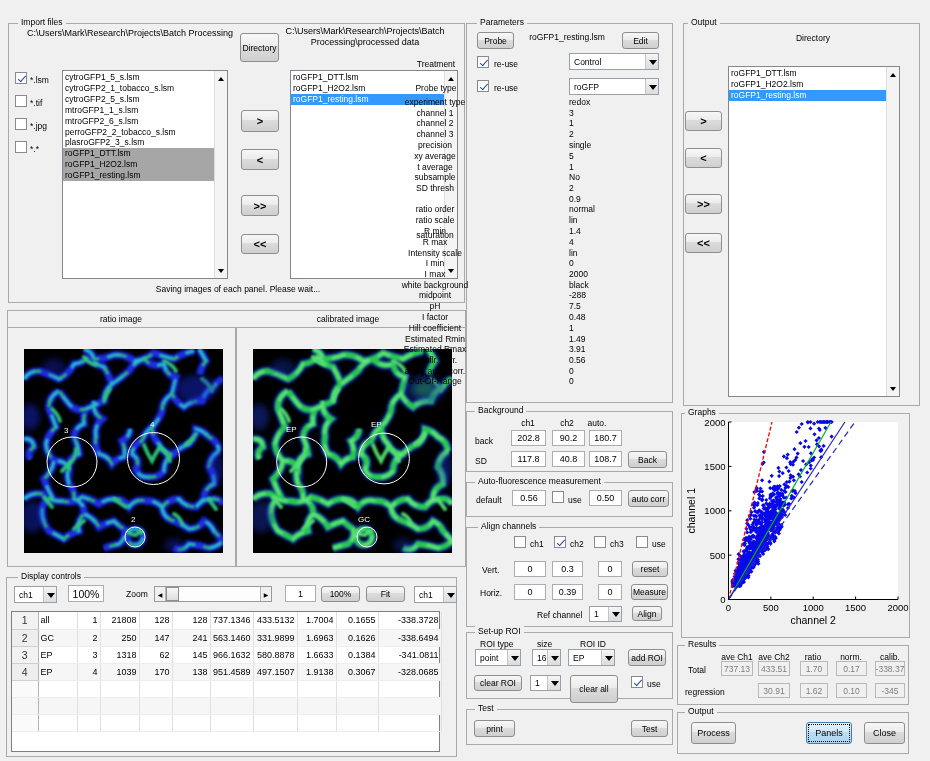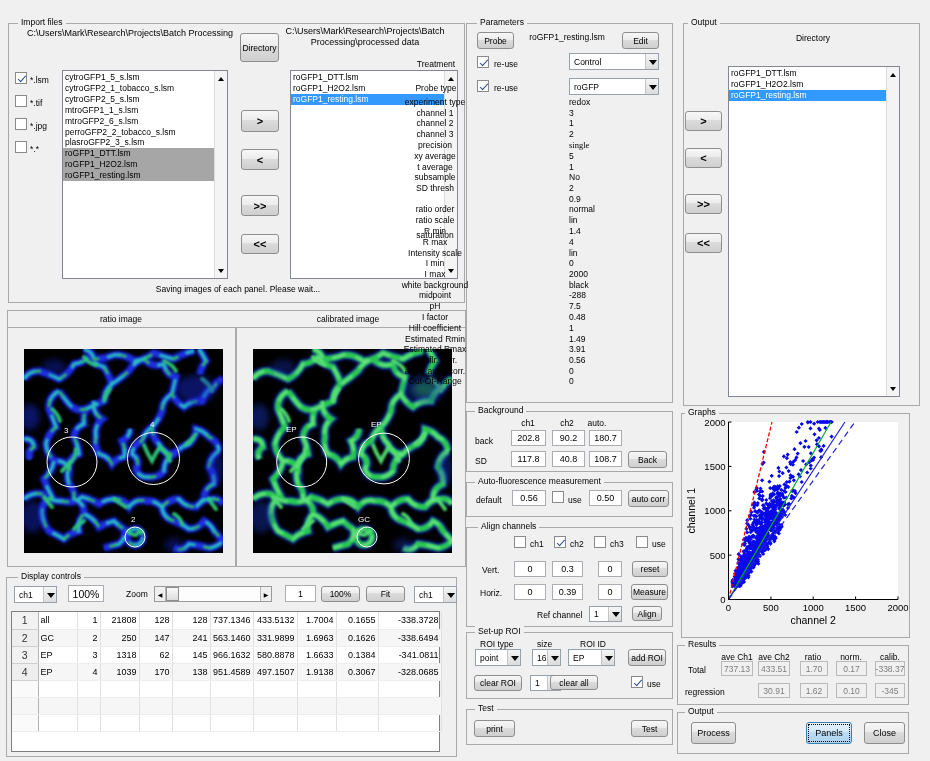--- a/index.html
+++ b/index.html
@@ -444,21 +444,21 @@
   </div>
 <div class="rlab" style="left:305px;top:97px;width:260px;font-size:8.5px;">experiment type</div>
 <div class="lab" style="left:569px;top:97px;font-size:8.5px;">redox</div>
 <div class="rlab" style="left:305px;top:108px;width:260px;font-size:8.5px;">channel 1</div>
 <div class="lab" style="left:569px;top:108px;font-size:8.5px;">3</div>
 <div class="rlab" style="left:305px;top:118px;width:260px;font-size:8.5px;">channel 2</div>
 <div class="lab" style="left:569px;top:118px;font-size:8.5px;">1</div>
 <div class="rlab" style="left:305px;top:129px;width:260px;font-size:8.5px;">channel 3</div>
 <div class="lab" style="left:569px;top:129px;font-size:8.5px;">2</div>
 <div class="rlab" style="left:305px;top:140px;width:260px;font-size:8.5px;">precision</div>
-<div class="lab" style="left:569px;top:140px;font-size:8.5px;font-family:Liberation Serif, serif;">single</div>
+<div class="lab" style="left:569px;top:140px;font-size:8.5px;">single</div>
 <div class="rlab" style="left:305px;top:151px;width:260px;font-size:8.5px;">xy average</div>
 <div class="lab" style="left:569px;top:151px;font-size:8.5px;">5</div>
 <div class="rlab" style="left:305px;top:162px;width:260px;font-size:8.5px;">t average</div>
 <div class="lab" style="left:569px;top:162px;font-size:8.5px;">1</div>
 <div class="rlab" style="left:305px;top:172px;width:260px;font-size:8.5px;">subsample</div>
 <div class="lab" style="left:569px;top:172px;font-size:8.5px;">No</div>
 <div class="rlab" style="left:305px;top:183px;width:260px;font-size:8.5px;">SD thresh</div>
 <div class="lab" style="left:569px;top:183px;font-size:8.5px;">2</div>
 <div class="rlab" style="left:305px;top:194px;width:260px;font-size:8.5px;margin-top:36px;">saturation</div>
 <div class="lab" style="left:569px;top:194px;font-size:8.5px;">0.9</div>
@@ -560,21 +560,21 @@
 <div class="dd" style="left:568px;top:649px;width:47px;height:17px;">
     <span style="position:absolute;left:4px;top:50%;transform:translateY(-50%);font-size:8.5px;white-space:nowrap;">EP</span>
     <i></i>
   </div>
 <div class="btn " style="left:628px;top:649px;width:38px;height:17px;font-size:8.5px;">add ROI</div>
 <div class="btn " style="left:474px;top:675px;width:48px;height:16px;font-size:8.5px;">clear ROI</div>
 <div class="dd" style="left:530px;top:675px;width:31px;height:16px;">
     <span style="position:absolute;left:4px;top:50%;transform:translateY(-50%);font-size:8.5px;white-space:nowrap;">1</span>
     <i></i>
   </div>
-<div class="btn " style="left:550px;top:675px;width:48px;height:15px;font-size:8.5px;">clear all</div>
+<div class="btn " style="left:570px;top:675px;width:48px;height:28px;font-size:8.5px;">clear all</div>
 <div class="cb c" style="left:631px;top:676px;"></div>
 <div class="lab" style="left:647px;top:679px;font-size:8.5px;">use</div>
 <div class="frm" style="left:466px;top:709px;width:207px;height:36px;"></div>
 <div class="fl" style="left:475px;top:703px;">Test</div>
 <div class="btn " style="left:474px;top:720px;width:41px;height:17px;font-size:8.5px;">print</div>
 <div class="btn " style="left:631px;top:720px;width:37px;height:17px;font-size:8.5px;">Test</div>
 <div class="frm" style="left:683px;top:23px;width:237px;height:383px;"></div>
 <div class="fl" style="left:688px;top:17px;">Output</div>
 <div class="clab" style="left:663px;top:33px;width:300px;font-size:8.5px;">Directory</div>
 <div class="btn bld" style="left:685px;top:111px;width:37px;height:20px;font-size:11px;">&gt;</div>

